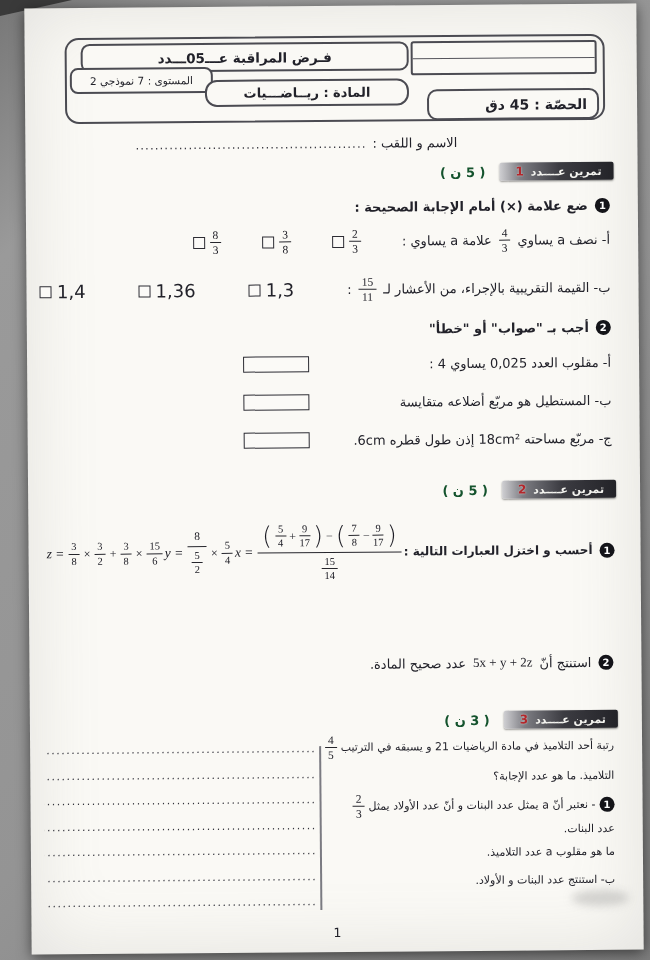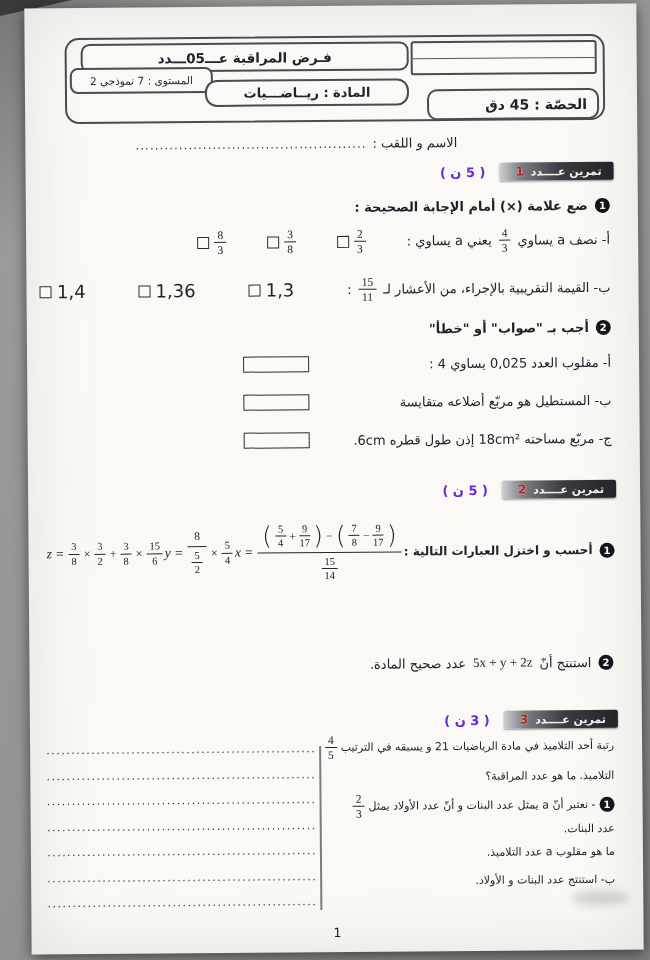--- a/index.html
+++ b/index.html
@@ -22,21 +22,21 @@
   .hdr-duration{left:360px;top:52px;width:172px;height:31px;border-radius:10px;font-weight:bold;font-size:14px;justify-content:flex-start;padding:0 10px}
   
   .name-row{position:absolute;top:130px;right:180px;display:flex;align-items:center;gap:6px;font-size:13px}
   .name-dots{display:inline-block;width:232px;overflow:hidden;white-space:nowrap;letter-spacing:1px;color:#3a3a42;font-size:12px}
   
   .banner-row{position:absolute;right:24px;display:flex;align-items:center;gap:14px;direction:rtl}
   .banner{height:18px;display:flex;align-items:center;gap:6px;padding:0 12px 0 16px;border-radius:2px;
        background:linear-gradient(270deg,#232328 0%,#3c3c42 48%,#7e7e84 82%,#cfcfd2 100%);
        color:#f2f2ee;font-size:11px;font-weight:bold;letter-spacing:1px;box-shadow:0 1px 2px rgba(0,0,0,.45)}
   .bnum{color:#b3272b;font-size:12px;font-weight:bold;text-shadow:0 0 2px rgba(255,255,255,.65)}
-  .points{font-size:13px;font-weight:bold;color:#6d28d9}
+  .points{font-size:13px;font-weight:bold;color:#14532d}
   
   .line{position:absolute;right:28px;display:flex;align-items:center;gap:7px;font-size:13px;direction:rtl}
   .t{white-space:nowrap}
   .b{font-weight:bold}
   .qnum{width:15px;height:15px;border-radius:50%;background:#141419;color:#fff;font-size:10px;font-weight:bold;
        display:inline-flex;align-items:center;justify-content:center;flex:none}
   .cb{width:12px;height:12px;border:1.7px solid #2c2c33;background:#fbfaf7;flex:none}
   .opt{display:inline-flex;align-items:center;gap:5px}
   .linea .opt{margin-right:34px}
   .lineb .opt{margin-right:46px}
@@ -113,21 +113,21 @@
     <span class="qnum">1</span>
     <span class="t b">ضع علامة (×) أمام الإجابة الصحيحة :</span>
   </div>
 
   <div class="line linea" style="top:222px">
     <span class="t">أ-  نصف a يساوي</span>
     <span class="fr">
         <span class="fr-n">4</span>
         <span class="fr-d">3</span>
       </span>
-    <span class="t">يعني a يساوي :</span>
+    <span class="t">علامة a يساوي :</span>
     <span class="opt">
       <span class="fr">
           <span class="fr-n">2</span>
           <span class="fr-d">3</span>
         </span>
       <span class="cb"></span>
     </span>
     <span class="opt">
       <span class="fr">
           <span class="fr-n">3</span>
@@ -295,21 +295,21 @@
 
   <div class="ex3">
     <div class="ex3-line">
       <span>رتبة أحد التلاميذ في مادة الرياضيات 21 و يسبقه في الترتيب</span>
       <span class="fr">
           <span class="fr-n">4</span>
           <span class="fr-d">5</span>
         </span>
     </div>
     <div class="ex3-line">
-      <span>التلاميذ. ما هو عدد المراقبة؟</span>
+      <span>التلاميذ. ما هو عدد الإجابة؟</span>
     </div>
     <div class="ex3-line">
       <span class="qnum">1</span>
       <span>- نعتبر أنّ a يمثل عدد البنات و أنّ عدد الأولاد يمثل</span>
       <span class="fr">
           <span class="fr-n">2</span>
           <span class="fr-d">3</span>
         </span>
       <span>عدد البنات.</span>
     </div>

